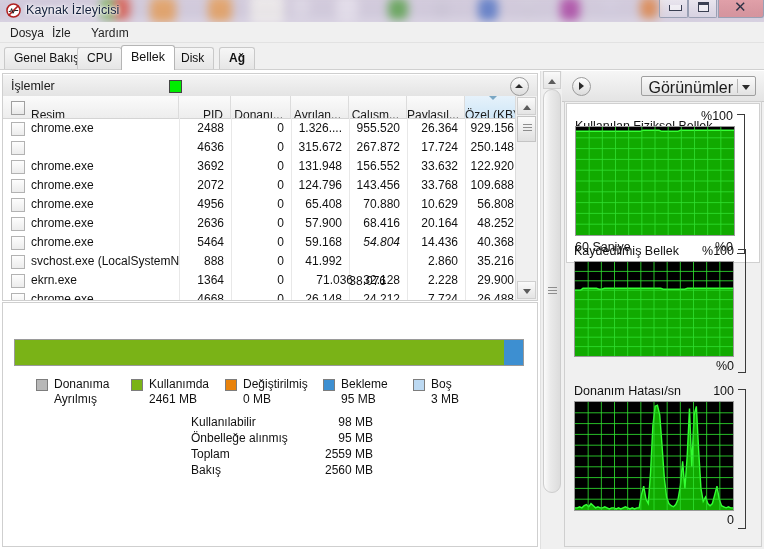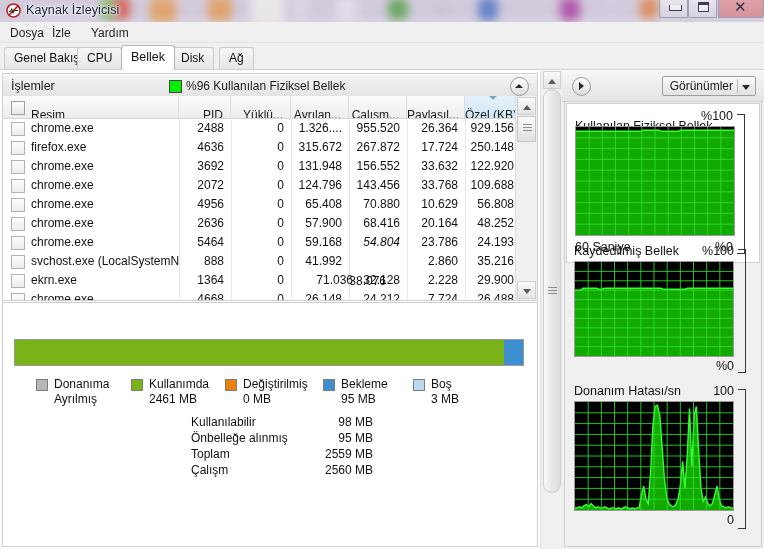--- a/index.html
+++ b/index.html
@@ -166,21 +166,21 @@
     background:linear-gradient(to right,#fbfbfb,#eaeaea 40%,#dcdcdc);border:1px solid #cdcdcd;box-sizing:border-box;}
 
   
   .rightpane{position:absolute;left:562px;top:71px;width:202px;height:478px;background:#f0f0f0;}
   .rtoolbar{position:absolute;left:0;top:0;width:202px;height:30px;
     background:linear-gradient(to bottom,#f6f6f6,#e4e4e4);border-bottom:1px solid #c8c8c8;}
   .viewsbtn{
     position:absolute;right:8px;top:5px;height:20px;
     background:linear-gradient(to bottom,#fafafa,#e2e2e2);
     border:1px solid #9f9f9f;border-radius:2px;box-sizing:border-box;
-    font-size:12px;color:#1a1a1a;padding:2px 22px 0 7px;white-space:nowrap;cursor:default;
+    font-size:16px;color:#1a1a1a;padding:2px 22px 0 7px;white-space:nowrap;cursor:default;
   }
   .viewsbtn .sep{position:absolute;right:17px;top:2px;bottom:2px;width:1px;background:#b6b6b6;}
   .viewsbtn .dar{position:absolute;right:5px;top:8px;border-left:4px solid transparent;border-right:4px solid transparent;border-top:5px solid #2b2b2b;}
 
   .graphbox{position:absolute;left:4px;width:194px;background:#fff;border:1px solid #d0d0d0;box-sizing:border-box;}
   .gtitle{position:absolute;left:8px;font-size:12.5px;color:#111;white-space:nowrap;}
   .gmax{position:absolute;right:26px;font-size:12.5px;color:#111;}
   .gmin{position:absolute;right:26px;font-size:12.5px;color:#111;}
   .gfoot{position:absolute;left:8px;font-size:12.5px;color:#111;}
   .bracket{position:absolute;right:14px;width:7px;border:1px solid #3a3a3a;border-left:none;}
@@ -238,42 +238,41 @@
     <div class="mi" style="left:5px;">Dosya</div>
     <div class="mi" style="left:47px;">İzle</div>
     <div class="mi" style="left:86px;">Yardım</div>
   </div>
 
   <div class="tabstrip">
     <div class="tab" style="left:4px;">Genel Bakış</div>
     <div class="tab" style="left:77px;">CPU</div>
     <div class="tab active" style="left:121px;">Bellek</div>
     <div class="tab" style="left:171px;">Disk</div>
-    <div class="tab" style="left:219px;">Ağ</div>
+    <div class="tab" style="left:219px;font-weight:bold;">Ağ</div>
   </div>
   <div class="tabline"></div>
 
   <div class="leftpane">
 
     <div class="panelborder" style="left:2px;top:2px;width:536px;height:228px;"></div>
 
     <div class="secbar" style="top:3px;left:3px;width:534px;">
       <div class="title">İşlemler</div>
       <div class="swatch" style="left:166px;background:#00ee00;"></div>
-      <div class="legend" style="left:183px;">%96 Kullanılan Fiziksel Bellek</div>
       <div class="chev"></div>
     </div>
 
     <div class="tablewrap" style="left:3px;top:25px;width:534px;height:204px;">
 
       <div class="thead">
         <div class="hdrchk"></div>
         <div class="th" style="left:0;width:176px;padding-left:28px;">Resim</div>
         <div class="th num" style="left:176px;width:52px;text-align:right;padding-right:7px;">PID</div>
-        <div class="th" style="left:228px;width:60px;text-align:right;padding-right:7px;">Yüklü...</div>
+        <div class="th" style="left:228px;width:60px;text-align:right;padding-right:7px;">Donanı...</div>
         <div class="th" style="left:288px;width:58px;text-align:right;padding-right:7px;">Ayrılan...</div>
         <div class="th" style="left:346px;width:58px;text-align:right;padding-right:7px;">Çalışm...</div>
         <div class="th" style="left:404px;width:58px;text-align:right;padding-right:7px;">Paylaşıl...</div>
         <div class="th sorted" style="left:462px;width:56px;text-align:right;padding-right:7px;border-right:none;">
           <span class="sarrow"></span>
           <span>Özel (KB)</span>
         </div>
       </div>
 
       <div class="rows" id="rows">
@@ -294,21 +293,20 @@
             <span class="cell num" style="left: 462px; width: 56px;">929.156</span>
           </div>
           <div class="row">
             <span class="rowchk"></span>
             <span class="vsep" style="left: 176px;"></span>
             <span class="vsep" style="left: 228px;"></span>
             <span class="vsep" style="left: 288px;"></span>
             <span class="vsep" style="left: 346px;"></span>
             <span class="vsep" style="left: 404px;"></span>
             <span class="vsep" style="left: 462px;"></span>
-            <span class="cell name" style="left: 28px; width: 148px;">firefox.exe</span>
             <span class="cell num" style="left: 176px; width: 52px;">4636</span>
             <span class="cell num" style="left: 228px; width: 60px;">0</span>
             <span class="cell num" style="left: 288px; width: 58px;">315.672</span>
             <span class="cell num" style="left: 346px; width: 58px;">267.872</span>
             <span class="cell num" style="left: 404px; width: 58px;">17.724</span>
             <span class="cell num" style="left: 462px; width: 56px;">250.148</span>
           </div>
           <div class="row">
             <span class="rowchk"></span>
             <span class="vsep" style="left: 176px;"></span>
@@ -379,22 +377,22 @@
             <span class="vsep" style="left: 228px;"></span>
             <span class="vsep" style="left: 288px;"></span>
             <span class="vsep" style="left: 346px;"></span>
             <span class="vsep" style="left: 404px;"></span>
             <span class="vsep" style="left: 462px;"></span>
             <span class="cell name" style="left: 28px; width: 148px;">chrome.exe</span>
             <span class="cell num" style="left: 176px; width: 52px;">5464</span>
             <span class="cell num" style="left: 228px; width: 60px;">0</span>
             <span class="cell num" style="left: 288px; width: 58px;">59.168</span>
             <span class="cell num" style="left: 346px; width: 58px; font-style: italic;">54.804</span>
-            <span class="cell num" style="left: 404px; width: 58px;">23.786</span>
-            <span class="cell num" style="left: 462px; width: 56px;">24.193</span>
+            <span class="cell num" style="left: 404px; width: 58px;">14.436</span>
+            <span class="cell num" style="left: 462px; width: 56px;">40.368</span>
           </div>
           <div class="row">
             <span class="rowchk"></span>
             <span class="vsep" style="left: 176px;"></span>
             <span class="vsep" style="left: 228px;"></span>
             <span class="vsep" style="left: 288px;"></span>
             <span class="vsep" style="left: 346px;"></span>
             <span class="vsep" style="left: 404px;"></span>
             <span class="vsep" style="left: 462px;"></span>
             <span class="cell name" style="left: 28px; width: 148px;">svchost.exe (LocalSystemNet...</span>
@@ -497,21 +495,21 @@
           </div>
           <div class="statrow">
             <span class="k">Önbelleğe alınmış</span>
             <span class="v">95 MB</span>
           </div>
           <div class="statrow">
             <span class="k">Toplam</span>
             <span class="v">2559 MB</span>
           </div>
           <div class="statrow">
-            <span class="k">Çalışm</span>
+            <span class="k">Bakış</span>
             <span class="v">2560 MB</span>
           </div>
         </div>
     </div>
   </div>
 
   <div class="mainscroll">
     <div class="tsbtn up" style="left:2px;top:0;width:18px;">
         <span class="tsarrow u" style="left:4px;"></span>
       </div>

